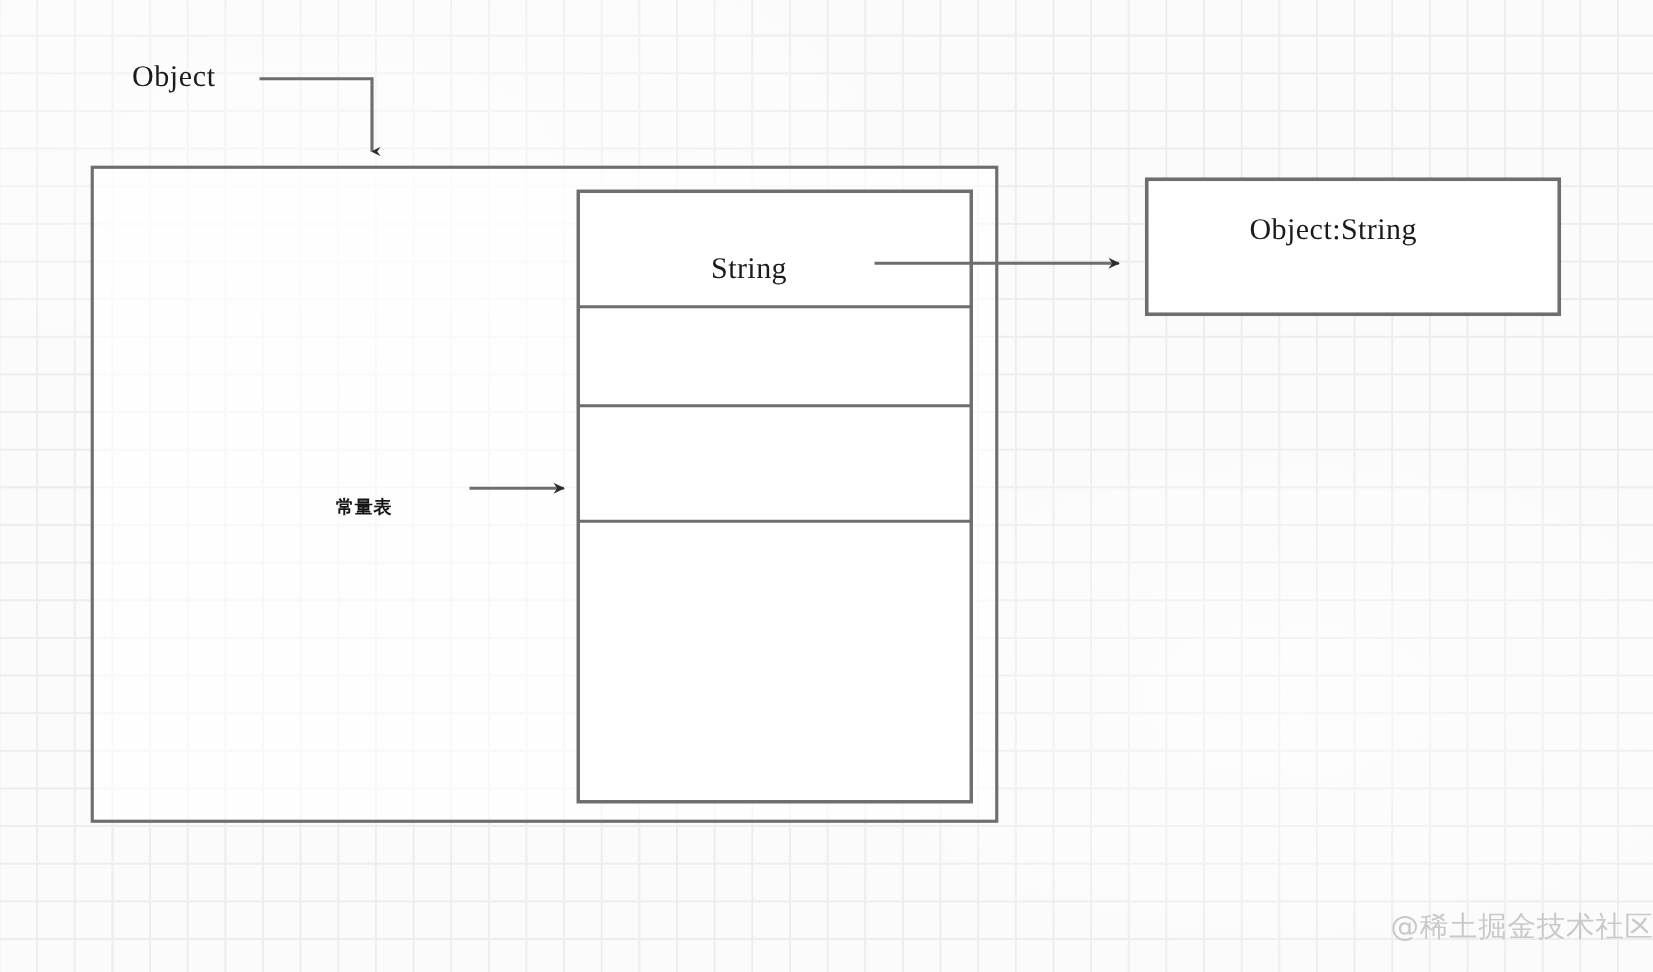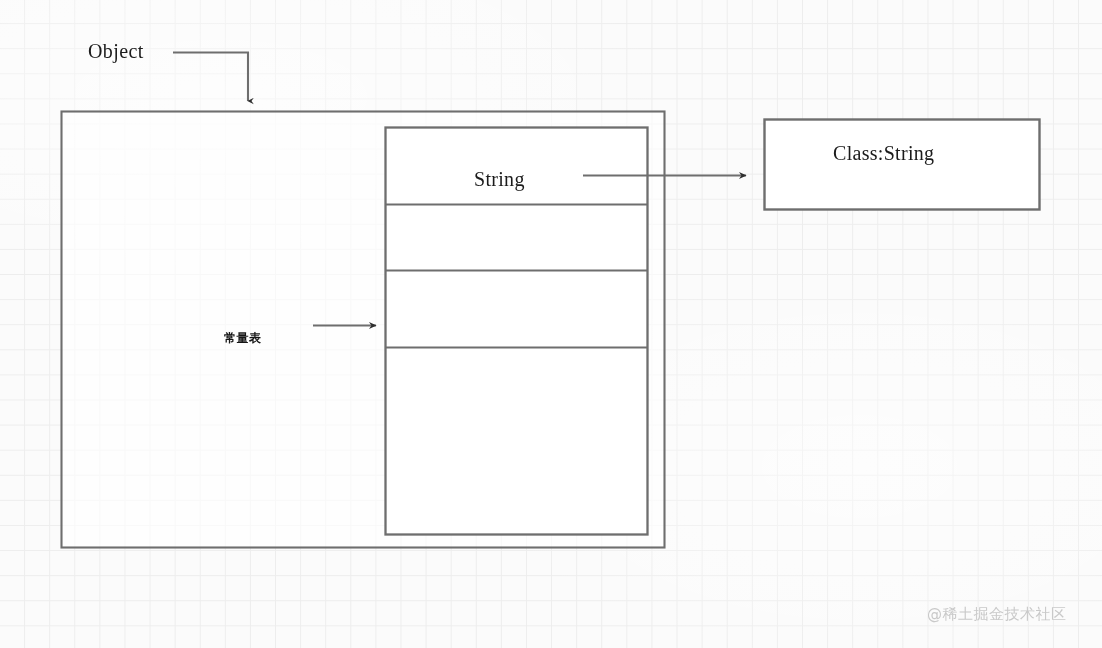--- a/index.html
+++ b/index.html
@@ -80,21 +80,21 @@
     left: 833px;
     top: 143px;
     font-size: 20px;
     letter-spacing: 0.3px;
   }
 
   #watermark {
     position: absolute;
     left: 927px;
     top: 605px;
-    font-size: 15px;
+    font-size: 19px;
     font-family: "DejaVu Sans", "Liberation Sans", sans-serif;
     color: #c9c9c9;
     white-space: nowrap;
     letter-spacing: 0.5px;
   }
 </style>
 </head>
 <body>
 
 <div id="canvas">
@@ -127,17 +127,17 @@
 
     <path d="M 583,175.5 L 746,175.5" fill="none" stroke="#6e6e6e" stroke-width="2.1" marker-end="url(#arrowhead-right)"></path>
   </svg>
 
   <span class="lbl" id="object-label">Object</span>
 
   <span class="lbl" id="constant-pool-label">常量表</span>
 
   <span class="lbl" id="string-label">String</span>
 
-  <span class="lbl" id="class-string-label">Class:String</span>
+  <span class="lbl" id="class-string-label">Object:String</span>
 
   <span id="watermark">@稀土掘金技术社区</span>
 
 </div>
 
 </body></html>

